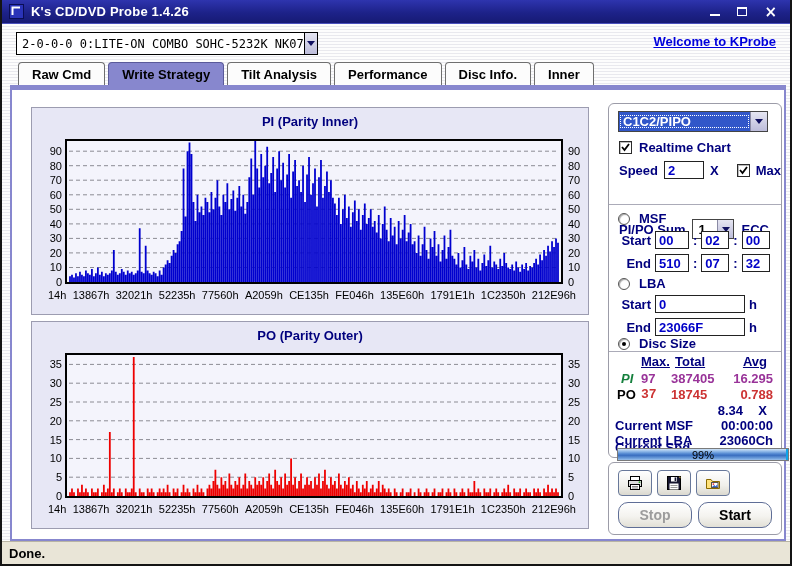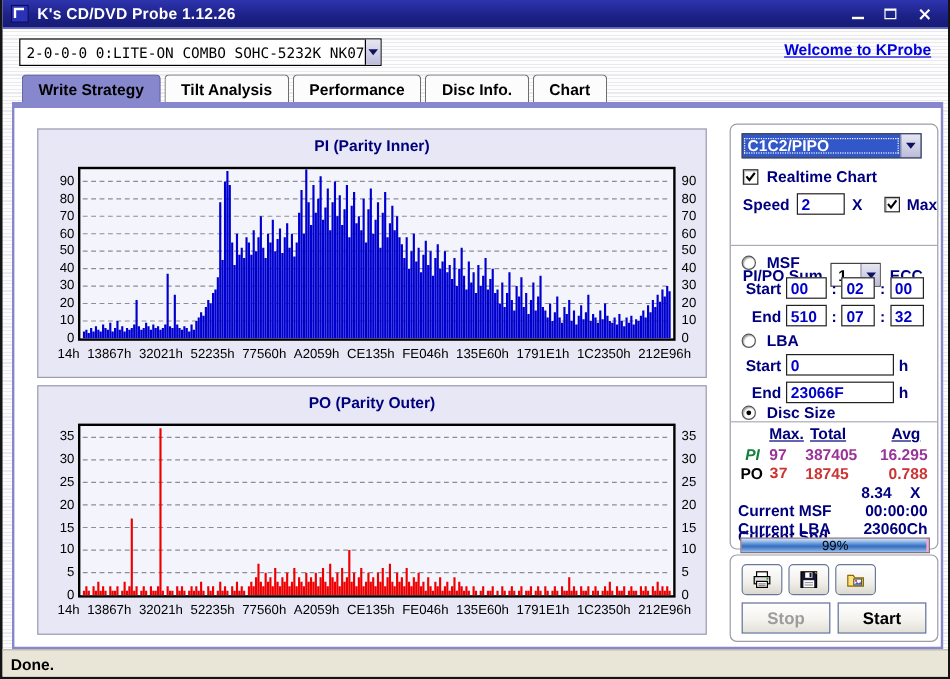--- a/index.html
+++ b/index.html
@@ -59,66 +59,67 @@
   .row{position:absolute;display:flex;align-items:center;}
   .field{border:1px solid #222;background:#fff;color:#0000C8;font-weight:bold;font-size:13px;
     font-family:"Liberation Sans",sans-serif;padding:0 3px;height:18px;}
   .mini-combo{display:flex;align-items:center;border:1px solid #444;background:#fff;height:20px;}
   .mini-combo .mval{width:24px;padding-left:5px;font-weight:bold;font-size:13px;color:#000;}
   .mini-combo .dd-btn{width:16px;height:18px;border-left:1px solid #8A8AA4;}
   
   .s3 .abs{position:absolute;font-size:13px;font-weight:bold;white-space:nowrap;}
   .hdr{color:#00007E;text-decoration:underline;}
   .pi-val{color:#993399;} .po-val{color:#CC3333;}
-  .pbar{position:absolute;left:8px;top:96px;width:158px;height:13px;border:1px solid #7A7A7A;background:#f9a8d4;}
+  .pbar{position:absolute;left:8px;top:96px;width:172px;height:13px;border:1px solid #7A7A7A;background:#0ea5e9;}
   .pfill{height:100%;background:linear-gradient(180deg,#CFE4F7 0%,#8FB8E8 22%,#4F85D0 45%,#3B6FC0 58%,#6FA0DC 85%,#9CC0EA 100%);}
   .plab{position:absolute;left:0;top:0;width:100%;height:100%;display:flex;align-items:center;justify-content:center;font-size:11px;color:#000;}
   
   .ibtn{position:absolute;top:7px;width:34px;height:26px;border:1px solid #68789A;border-radius:4px;
     background:linear-gradient(180deg,#FFF,#F0EFEA 60%,#DBD9CF);display:flex;align-items:center;justify-content:center;}
-  .btn{position:absolute;top:39px;width:74px;height:26px;border:1px solid #5F6E96;border-radius:0;
+  .btn{position:absolute;top:39px;width:74px;height:26px;border:1px solid #5F6E96;border-radius:10px;
     background:linear-gradient(180deg,#FFFFFF,#F4F3EF 55%,#E2E0D6);font-weight:bold;font-size:14px;
     display:flex;align-items:center;justify-content:center;font-family:"Liberation Sans",sans-serif;}
   .btn.stop{left:9px;color:#9C9C9C;} .btn.start{right:9px;color:#000;}
   
   .statusbar{position:absolute;left:0;right:0;bottom:0;height:23px;background:#E9E5D7;border-top:1px solid #B8B4A4;
     display:flex;align-items:center;padding-left:7px;font-weight:bold;font-size:13px;color:#000;}
 </style>
 </head>
 <body>
 
 <div class="window">
 
   <div class="titlebar">
     <svg width="15" height="15" viewBox="0 0 15 15">
       <rect x="0.5" y="0.5" width="14" height="14" fill="#2A33B8" stroke="#0A0D55"></rect>
       <path d="M3.5 11 L3.5 3.5 L11 3.5" stroke="#fff" stroke-width="2" fill="none"></path>
     </svg>
-    <span class="ttl">K's CD/DVD Probe 1.12.26</span>
+    <span class="ttl">K's CD/DVD Probe 1.4.26</span>
     <div class="winbtns">
       <div class="g-min"></div>
       <div class="g-max"></div>
       <div class="g-close">×</div>
     </div>
   </div>
 
   <div class="drive-combo">
     <span class="txt">2-0-0-0 0:LITE-ON COMBO SOHC-5232K NK07</span>
     <div class="dd-btn">
         <i></i>
       </div>
   </div>
   <a class="welcome">Welcome to KProbe</a>
 
   <div class="tabs">
+    <div class="tab">Raw Cmd</div>
     <div class="tab sel">Write Strategy</div>
     <div class="tab">Tilt Analysis</div>
     <div class="tab">Performance</div>
     <div class="tab">Disc Info.</div>
-    <div class="tab">Chart</div>
+    <div class="tab">Inner</div>
   </div>
 
   <div class="tabpage">
 
     <div class="chartbox" style="top:17px;">
       <div class="ctitle">PI (Parity Inner)</div>
       <div class="ylabels left">
           <span style="bottom: calc(0% - 6px);">0</span>
           <span style="bottom: calc(10.31% - 6px);">10</span>
           <span style="bottom: calc(20.62% - 6px);">20</span>

